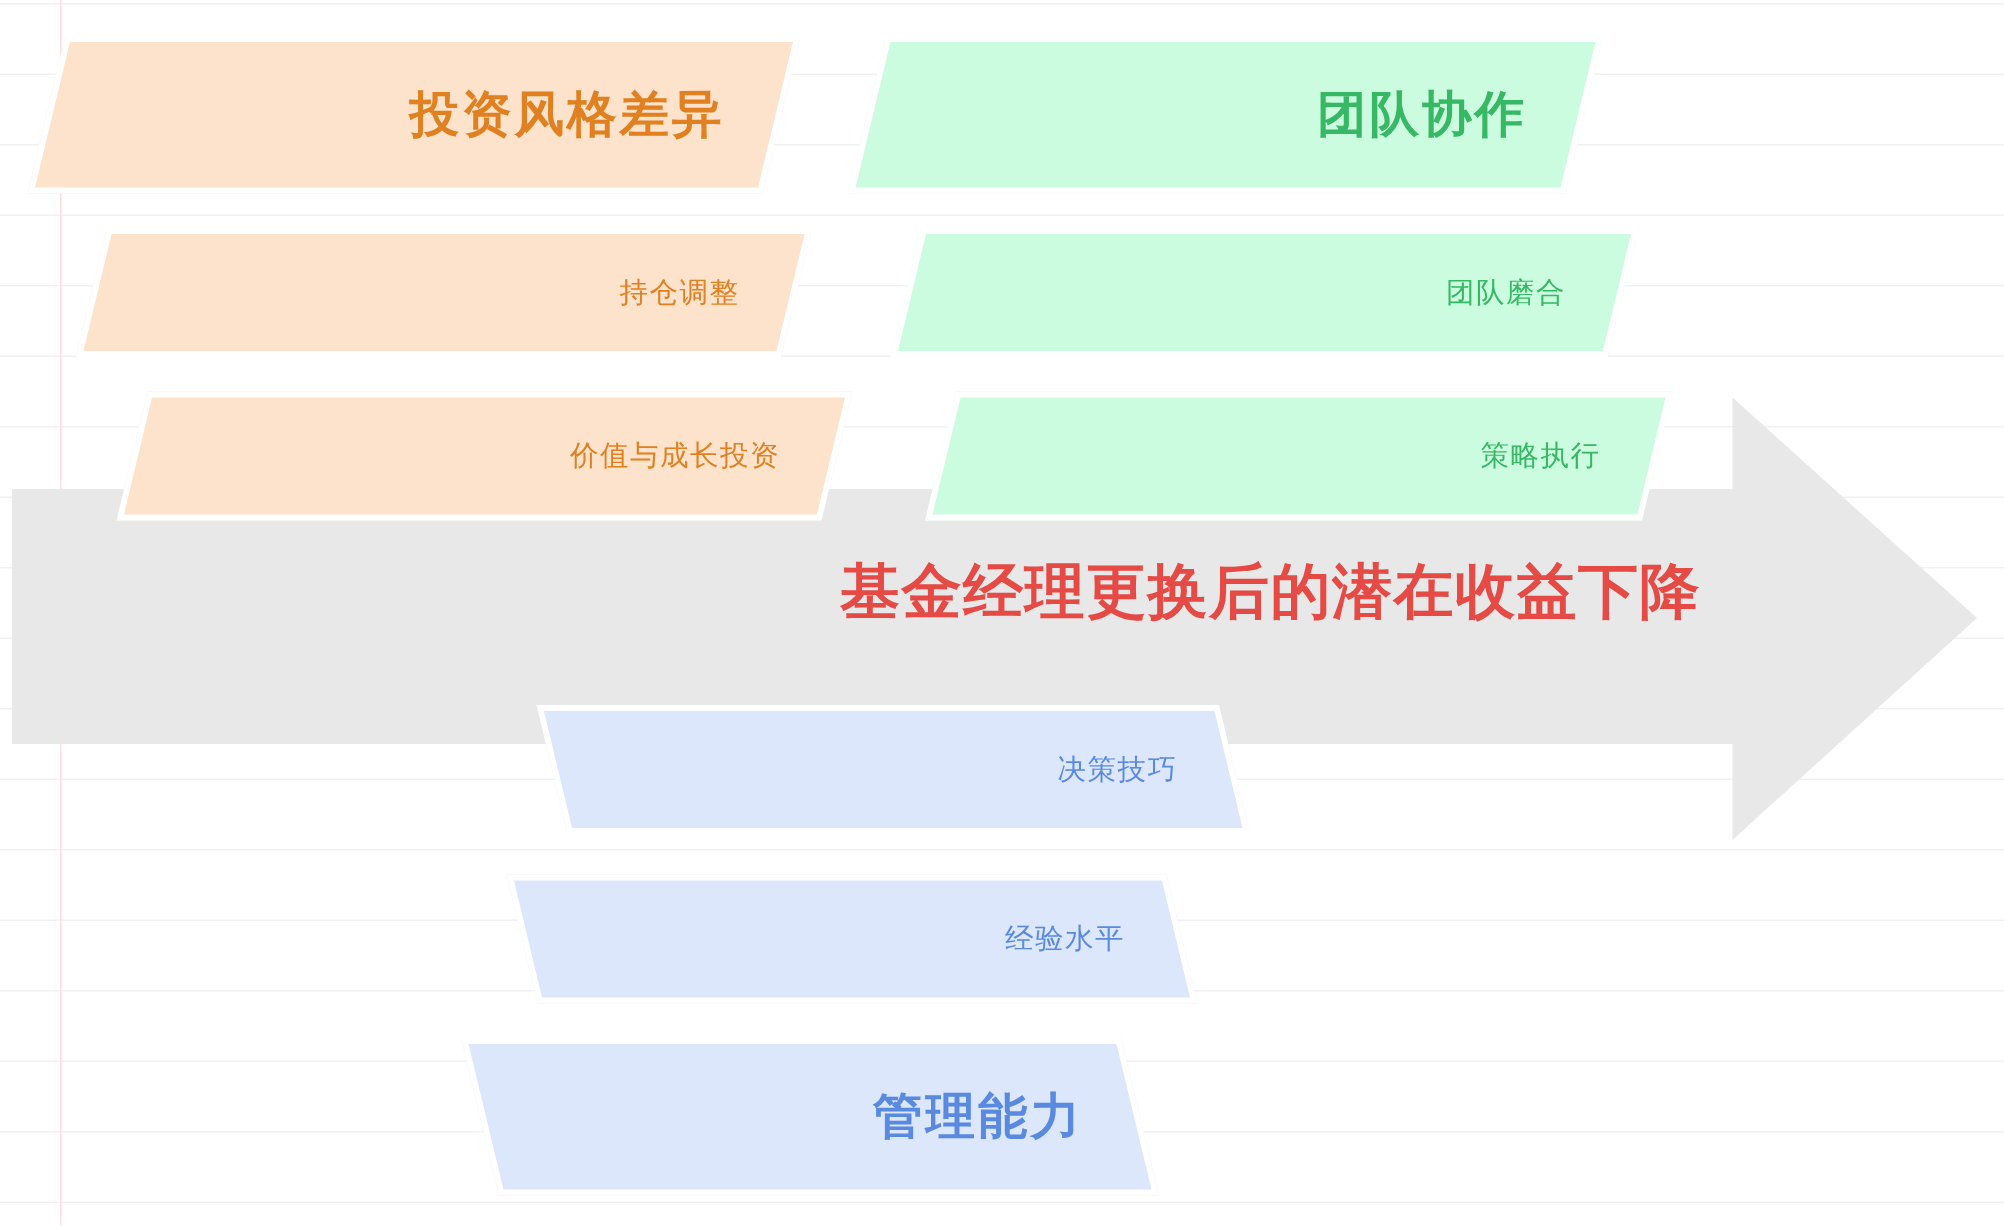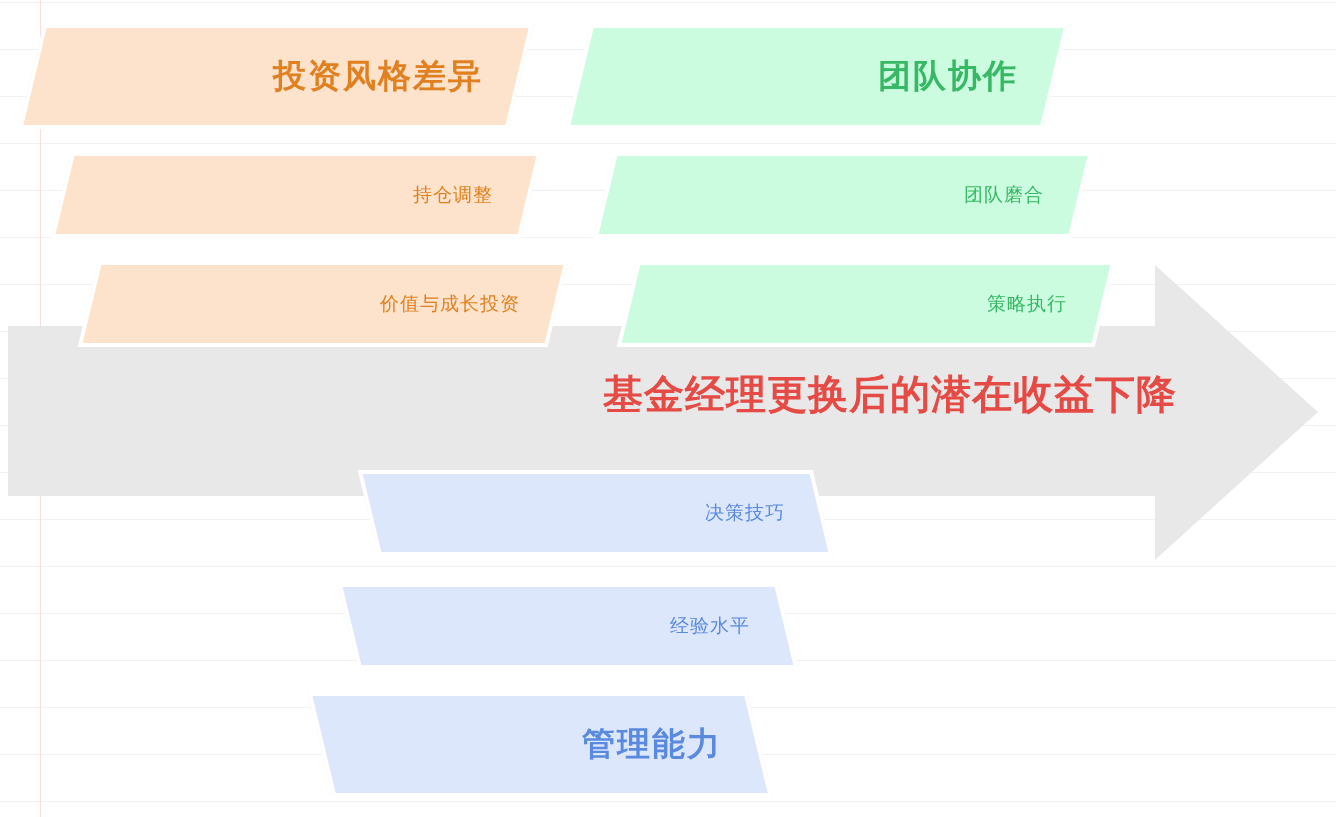--- a/index.html
+++ b/index.html
@@ -50,21 +50,21 @@
     height: 817px;
     z-index: 1;
     pointer-events: none;
   }
   #arrow-label {
     position: absolute;
     z-index: 4;
     left: 560px;
     top: 372px;
     width: 660px;
-    text-align: center;
+    text-align: left;
     color: #e64a45;
     font-size: 40px;
     font-weight: bold;
     letter-spacing: 1px;
     line-height: 1.15;
     white-space: nowrap;
     font-family: "Liberation Serif", "DejaVu Serif", serif;
   }
 
   

